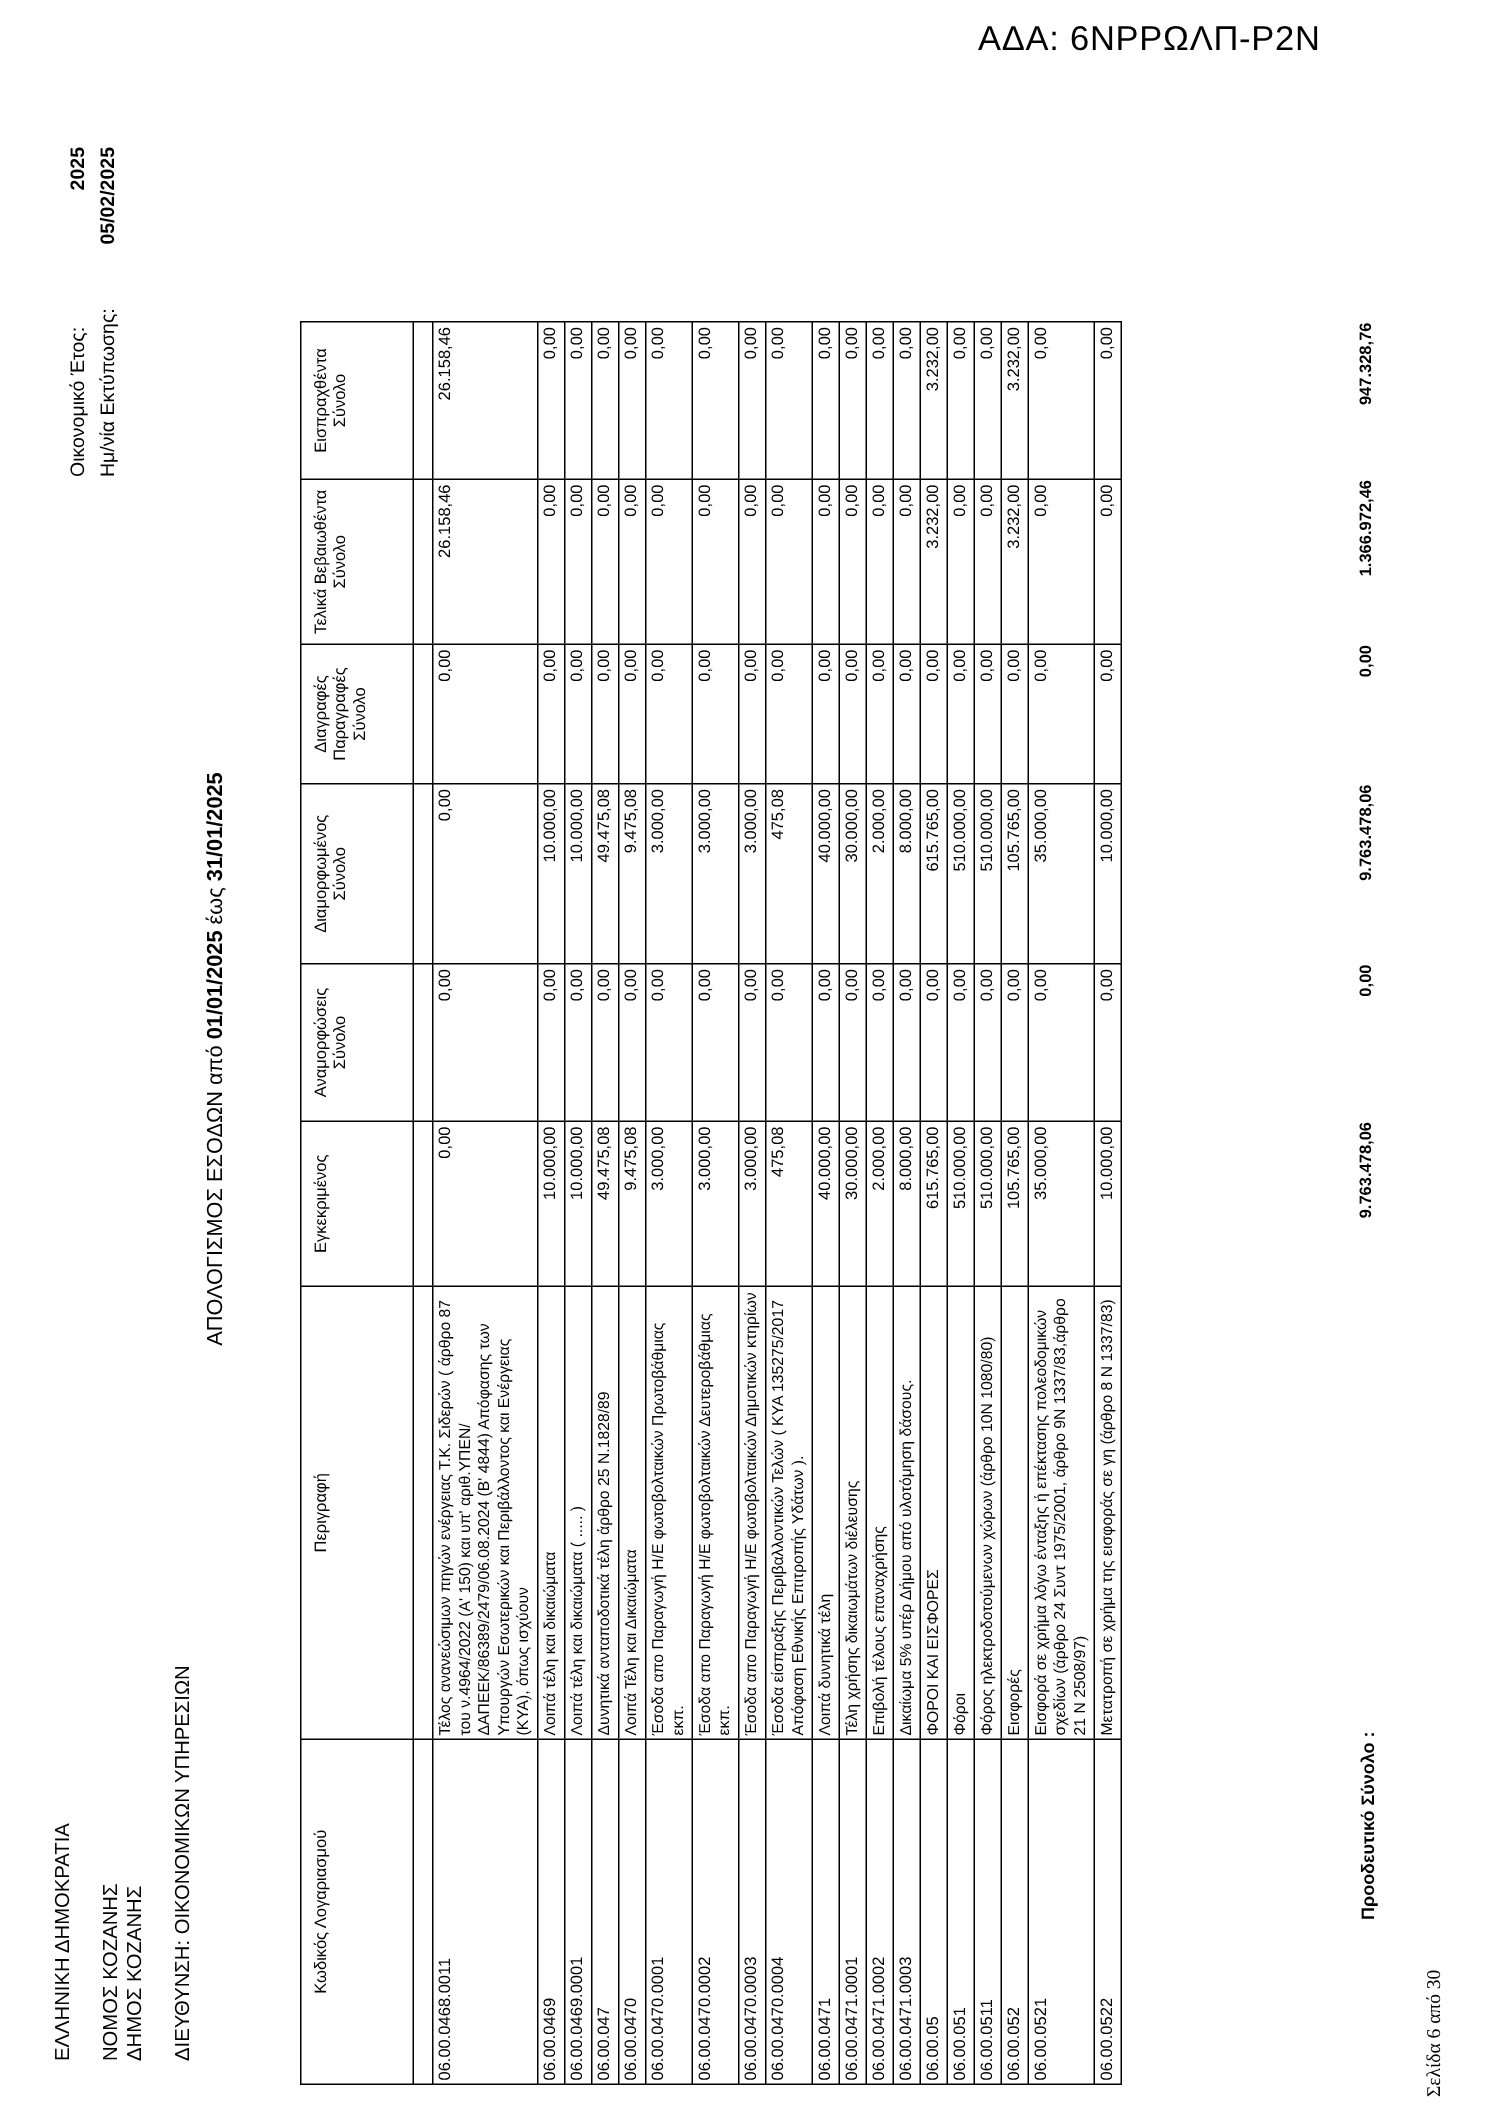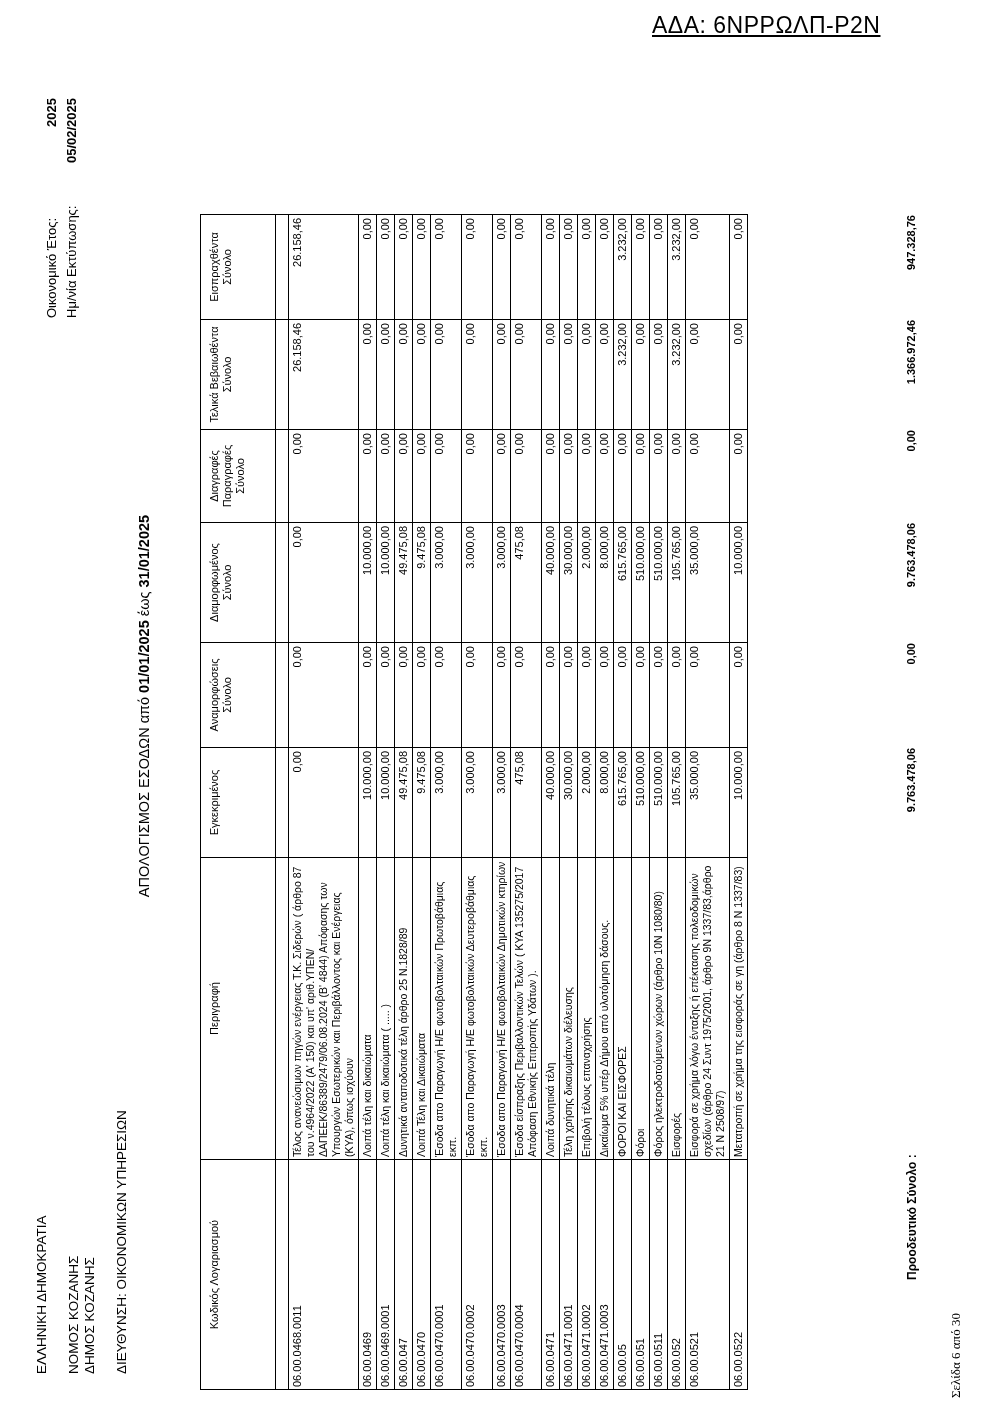--- a/index.html
+++ b/index.html
@@ -3,21 +3,21 @@
 <meta charset="utf-8">
 <style>
   html,body{margin:0;padding:0;background:#e8e8e8;}
   .page{
     position:relative;width:1000px;height:1412px;background:#ffffff;
     overflow:hidden;font-family:"Liberation Sans",sans-serif;color:#000;
   }
   
   .ada{
     position:absolute;left:652px;top:12px;font-size:23px;letter-spacing:.5px;
-    font-family:"Liberation Sans",sans-serif;color:#000;white-space:nowrap;text-decoration:underline;
+    font-family:"Liberation Sans",sans-serif;color:#000;white-space:nowrap;
   }
   
   .landscape{
     position:absolute;left:0;top:0;width:1412px;height:1000px;
     transform:rotate(-90deg) translateX(-1412px);transform-origin:0 0;
   }
   .org-line{position:absolute;left:38px;font-size:13.5px;white-space:nowrap;}
   .org-0{top:34px;}.org-1{top:66px;}.org-2{top:82px;}.org-3{top:114px;}
   .fiscal{position:absolute;left:1094px;top:42px;width:220px;font-size:13px;}
   .fiscal .frow{display:flex;justify-content:space-between;line-height:20px;}

